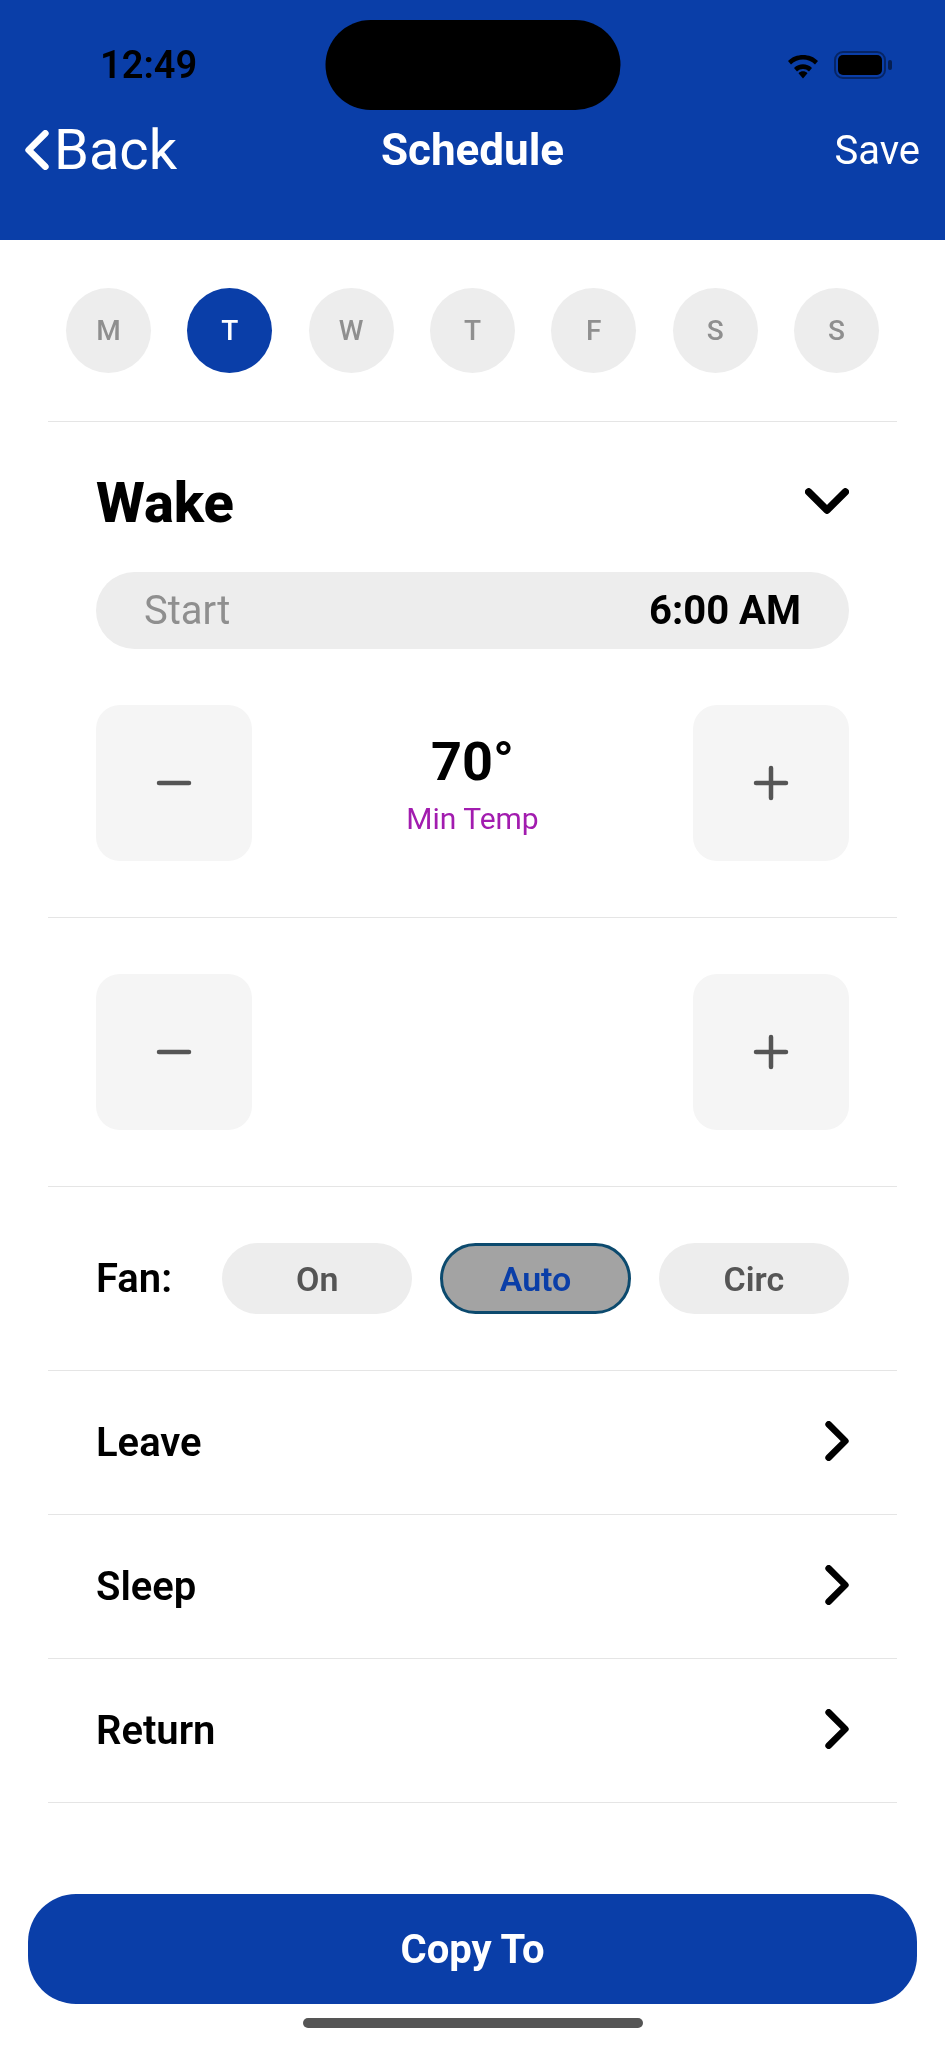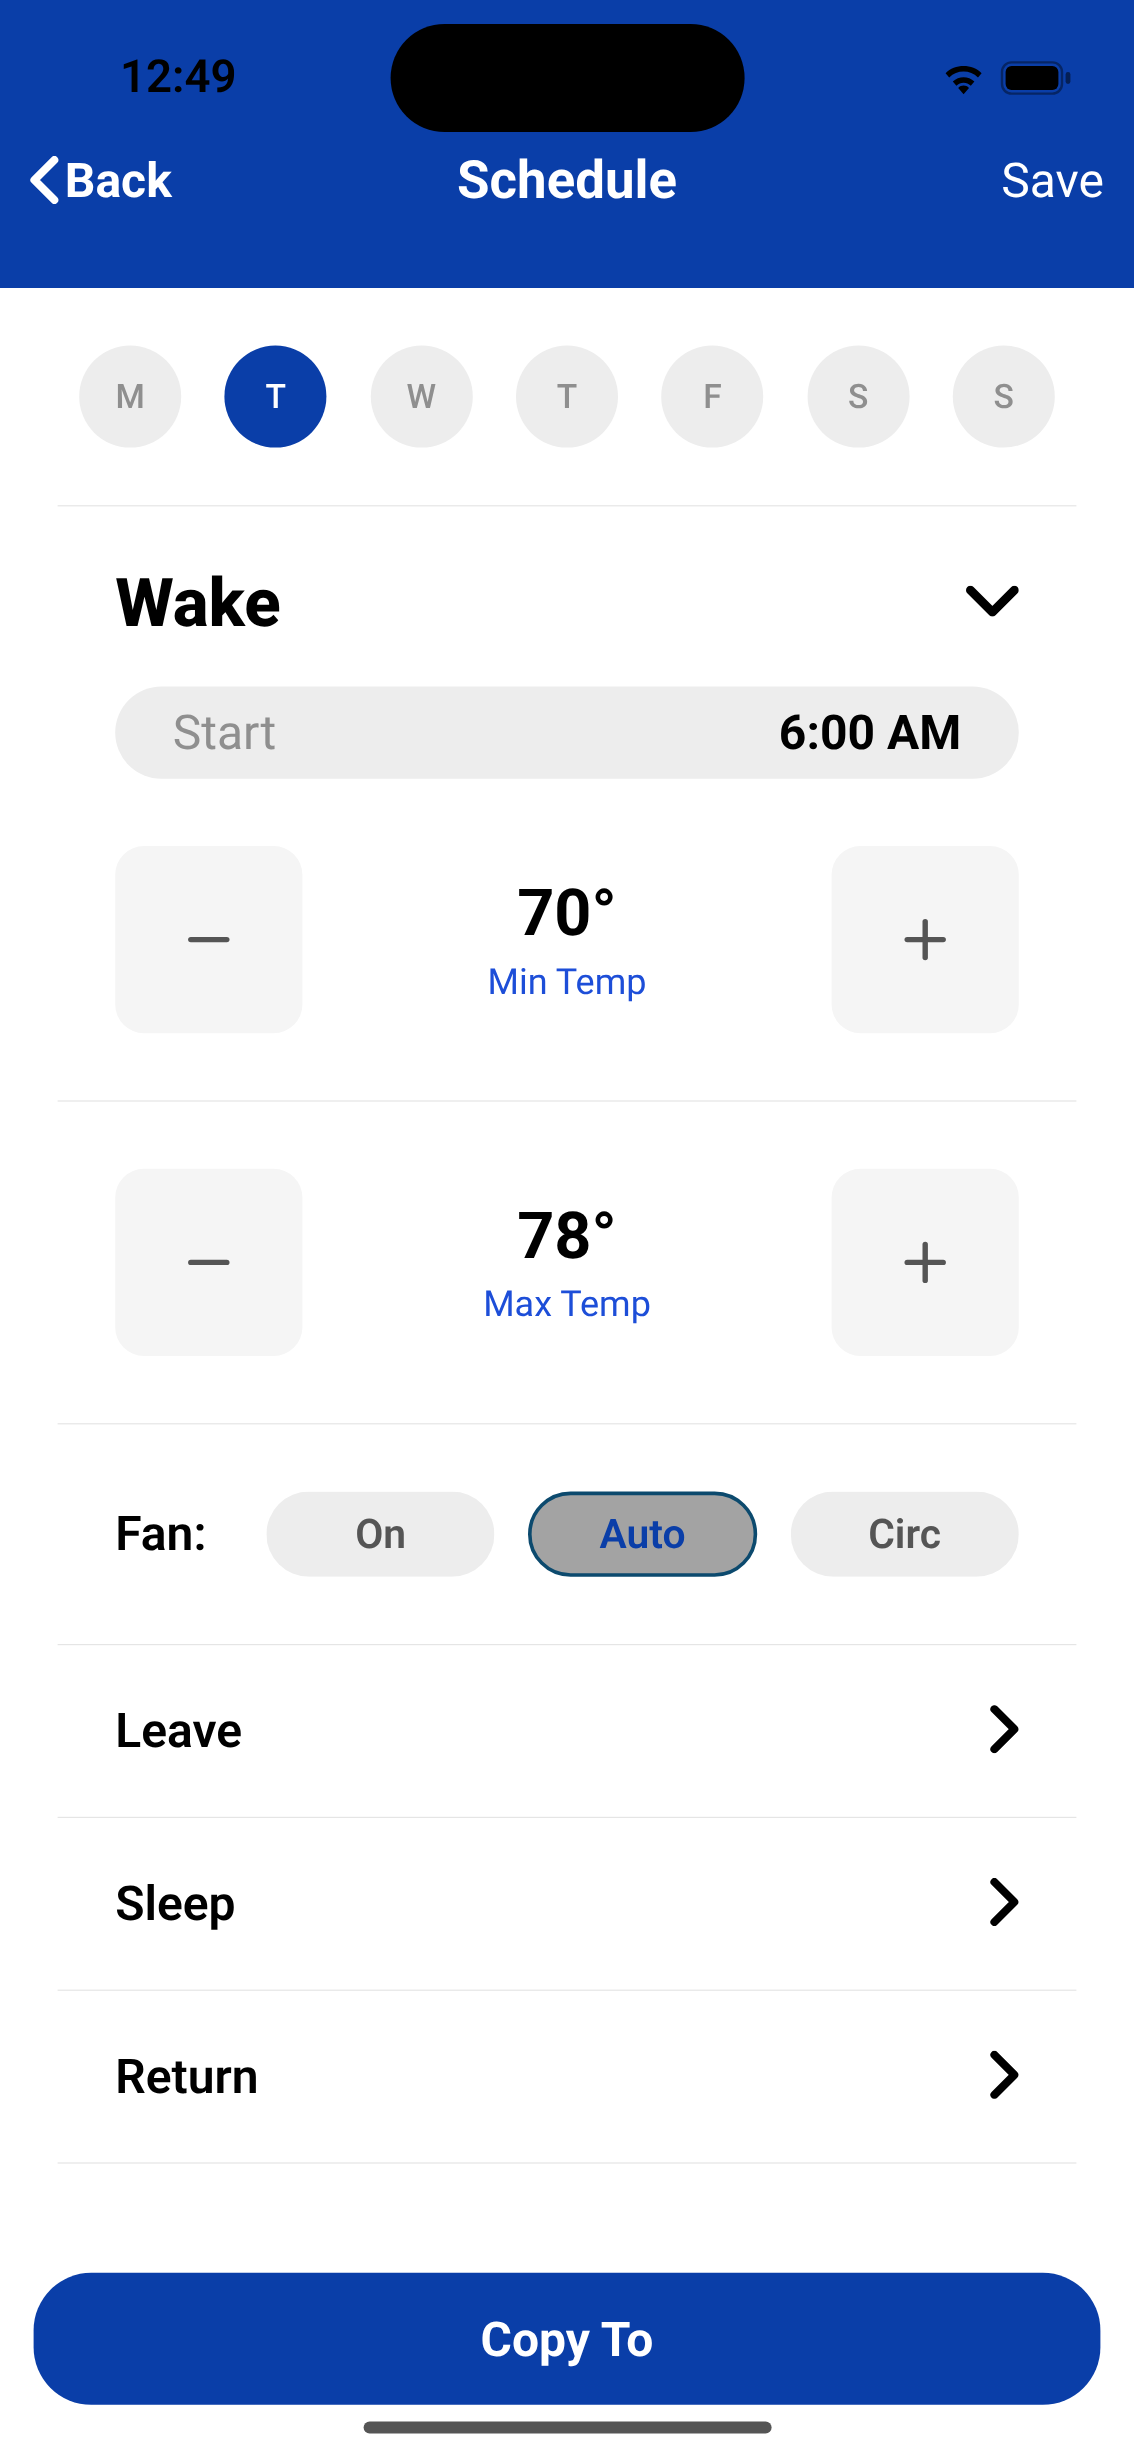--- a/index.html
+++ b/index.html
@@ -59,22 +59,22 @@
       display: flex;
       align-items: center;
       height: 100px;
       padding: 0 25px;
       position: relative;
     }
     .back-button {
       display: flex;
       align-items: center;
       gap: 5px;
-      font-size: 40px;
-      font-weight: 700;
+      font-size: 56px;
+      font-weight: 400;
       color: #fff;
       cursor: pointer;
     }
     .back-button svg {
       width: 24px;
       height: 40px;
     }
     .title {
       position: absolute;
       left: 50%;
@@ -184,21 +184,21 @@
     .temp-center {
       text-align: center;
     }
     .temp-value {
       font-size: 54px;
       font-weight: 700;
       color: #000;
     }
     .temp-label {
       font-size: 30px;
-      color: #1d4ed8;
+      color: #a21caf;
       margin-top: 8px;
     }
     .fan-row {
       padding: 56px 48px 56px 48px;
       display: flex;
       align-items: center;
       gap: 36px;
       border-bottom: 1px solid #e5e5e5;
       margin-top: 0;
       justify-content: flex-end;
@@ -356,24 +356,20 @@
           </svg>
       </div>
     </div>
 
     <div class="temp-block">
       <div class="temp-btn">
         <svg viewBox="0 0 24 24" fill="none" stroke-width="3" stroke-linecap="round">
             <line x1="2" y1="12" x2="22" y2="12"></line>
           </svg>
       </div>
-      <div class="temp-center">
-        <div class="temp-value">78°</div>
-        <div class="temp-label">Max Temp</div>
-      </div>
       <div class="temp-btn">
         <svg viewBox="0 0 24 24" fill="none" stroke-width="3" stroke-linecap="round">
             <line x1="2" y1="12" x2="22" y2="12"></line>
             <line x1="12" y1="2" x2="12" y2="22"></line>
           </svg>
       </div>
     </div>
 
     <div class="fan-row">
       <div class="fan-label">Fan:</div>

